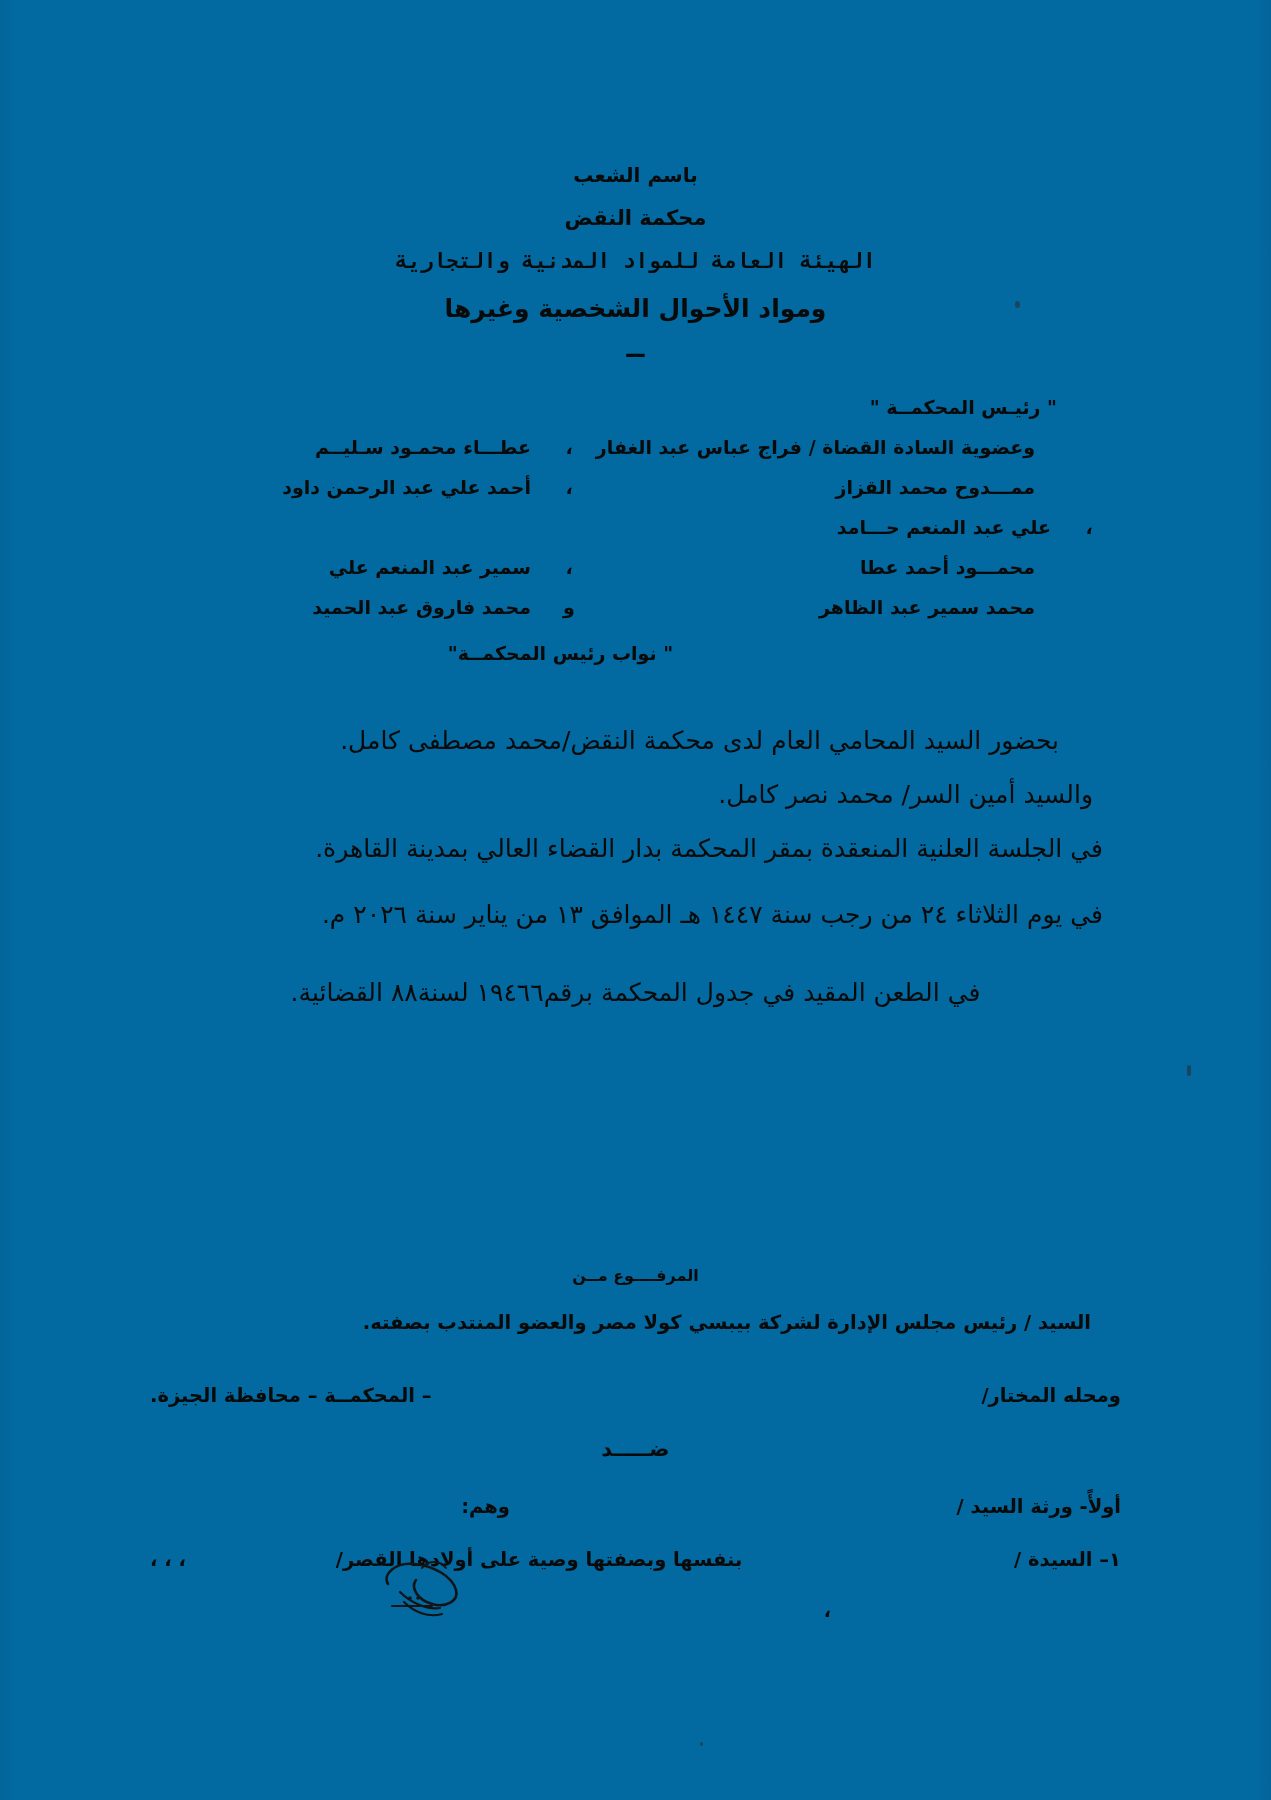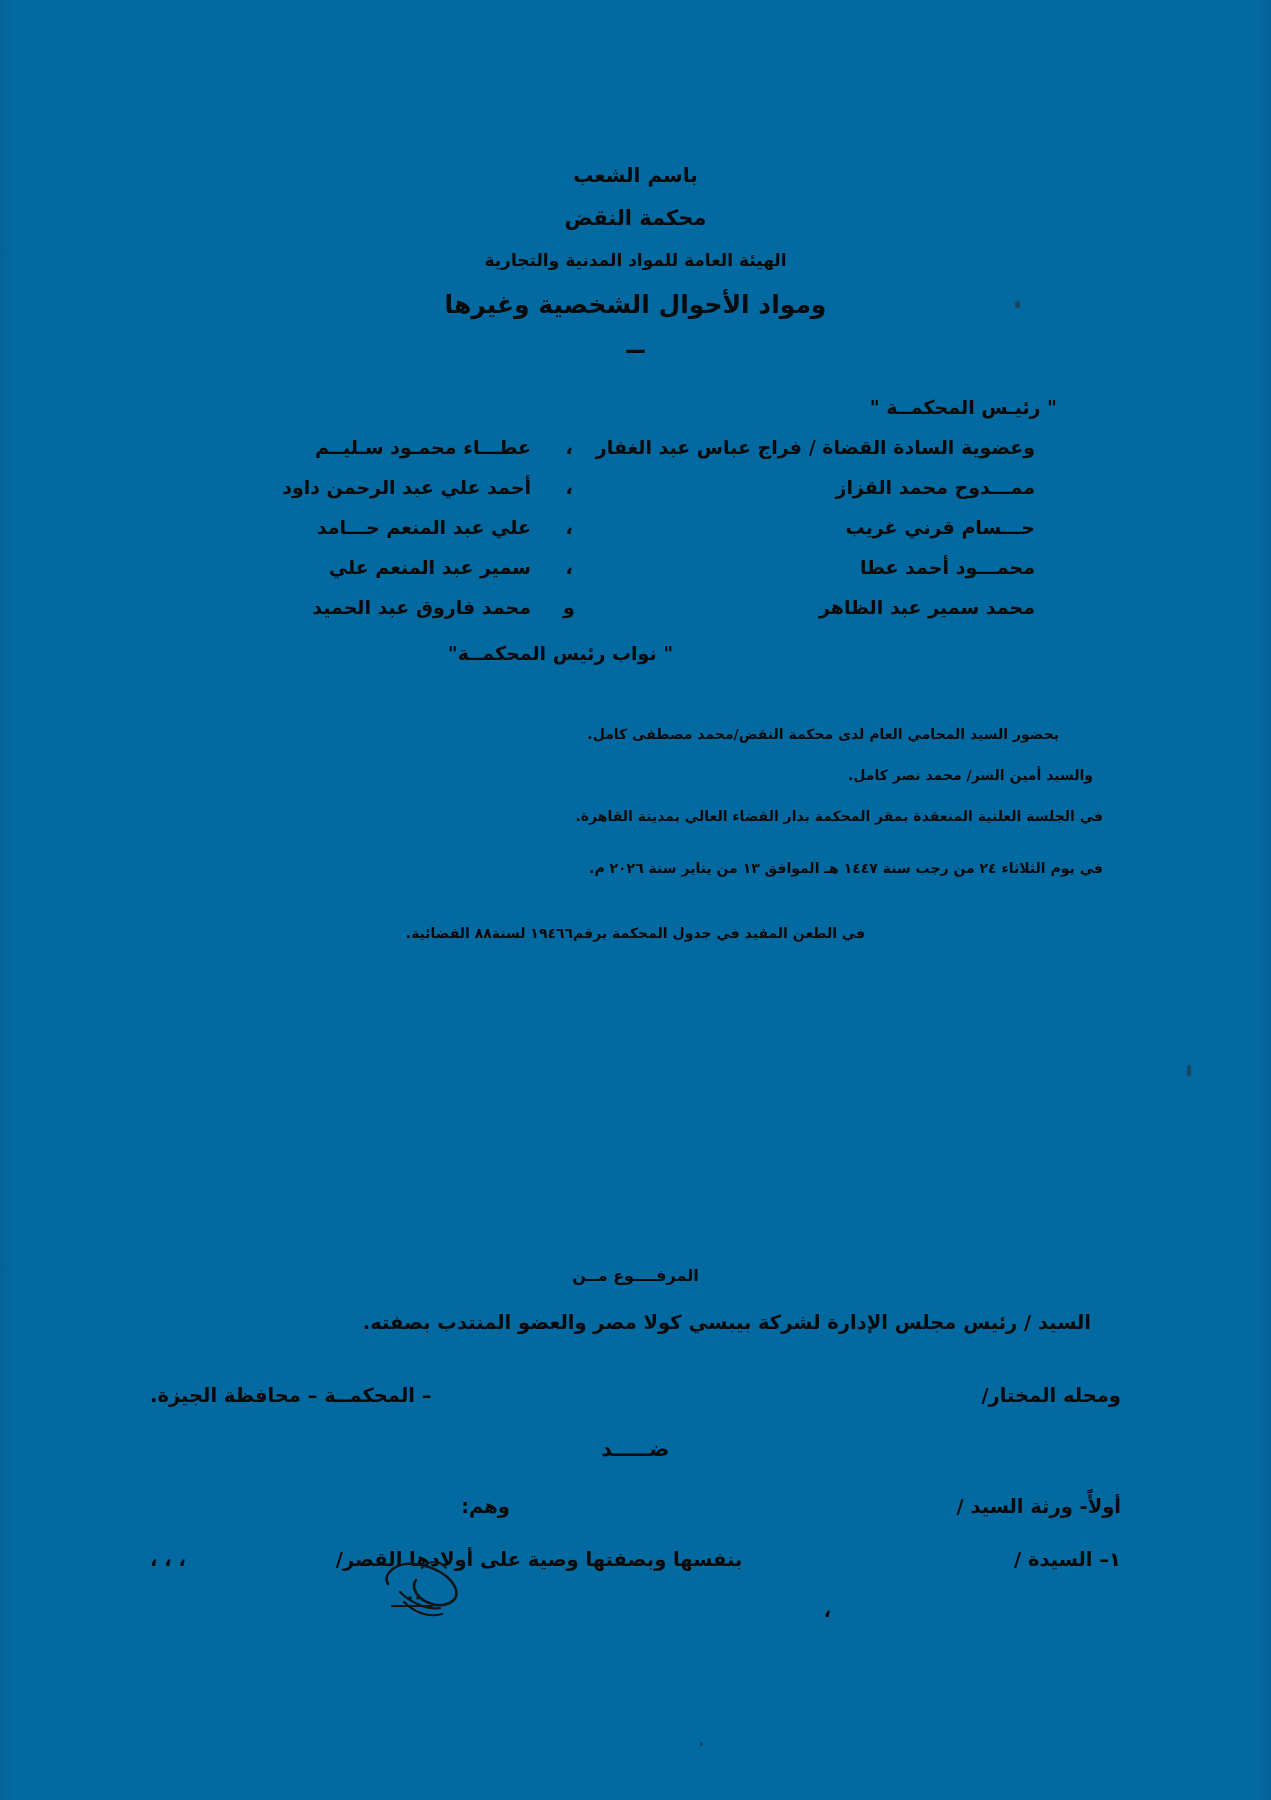--- a/index.html
+++ b/index.html
@@ -55,21 +55,21 @@
   .title-line {
     font-weight: bold;
     font-size: 21px;
     letter-spacing: 0px;
     line-height: 1.0;
     margin-bottom: 23px;
     white-space: nowrap;
   }
   .title-line.t1 { font-size: 20px; }
   .title-line.t2 { font-size: 21px; }
-  .title-line.t3 { font-size: 17px; }
+  .title-line.t3 { font-size: 21px; font-family: Liberation Mono, monospace; }
   .title-line.t4 { font-size: 25px; margin-bottom: 6px; }
 
   .dash-sep {
     text-align: center;
     font-weight: bold;
     font-size: 26px;
     line-height: 1;
     margin-top: 14px;
     margin-bottom: 6px;
   }
@@ -117,22 +117,22 @@
   }
 
   
   .body-block {
     position: absolute;
     top: 700px;
     left: 0;
     right: 0;
   }
   .para {
-    font-weight: bold;
-    font-size: 14px;
+    font-weight: normal;
+    font-size: 25px;
     line-height: 1.2;
     margin-bottom: 24px;
     white-space: nowrap;
   }
   .para.center { text-align: center; }
   .para.indent-a { text-align: right; padding-right: 62px; }
   .para.indent-b { text-align: right; padding-right: 28px; }
   .para.indent-c { text-align: right; padding-right: 18px; }
 
   .gap-s { height: 12px; }
@@ -254,21 +254,20 @@
         <div class="panel-left">عطـــاء محمـود سـليــم</div>
       </div>
 
       <div class="panel-row">
         <div class="panel-right">ممـــدوح محمد القزاز</div>
         <div class="panel-mid">،</div>
         <div class="panel-left">أحمد علي عبد الرحمن داود</div>
       </div>
 
       <div class="panel-row">
-        <div class="panel-right">حـــسام قرني غريب</div>
         <div class="panel-mid">،</div>
         <div class="panel-left">علي عبد المنعم حـــامد</div>
       </div>
 
       <div class="panel-row">
         <div class="panel-right">محمـــود أحمد عطا</div>
         <div class="panel-mid">،</div>
         <div class="panel-left">سمير عبد المنعم علي</div>
       </div>
 

